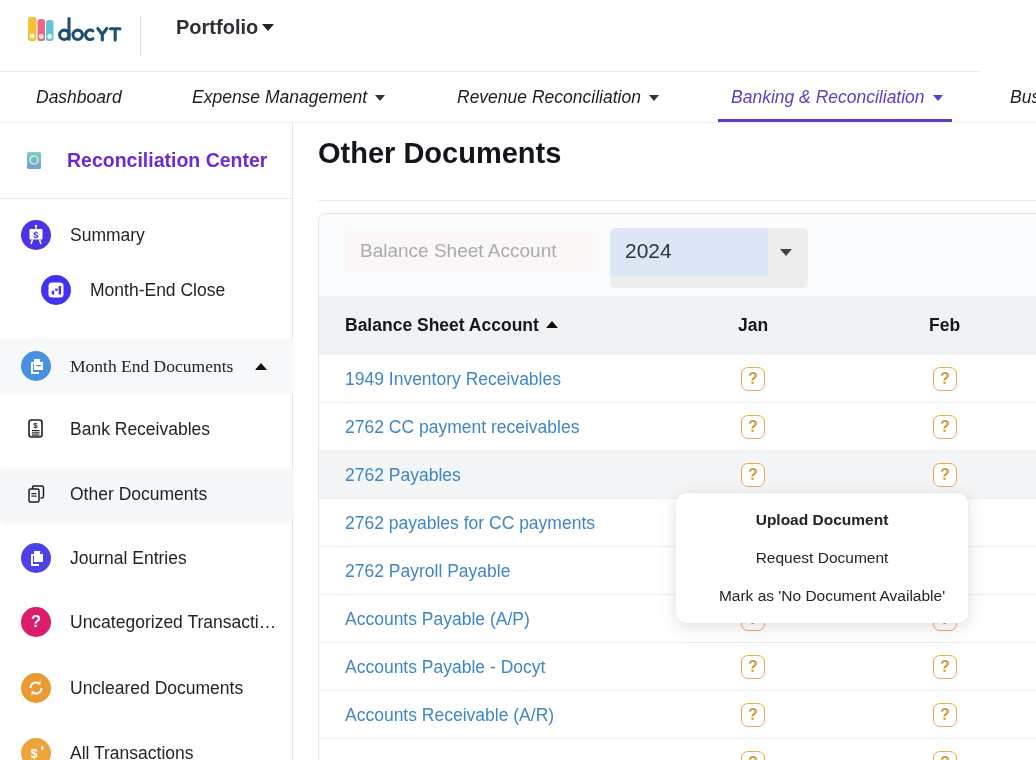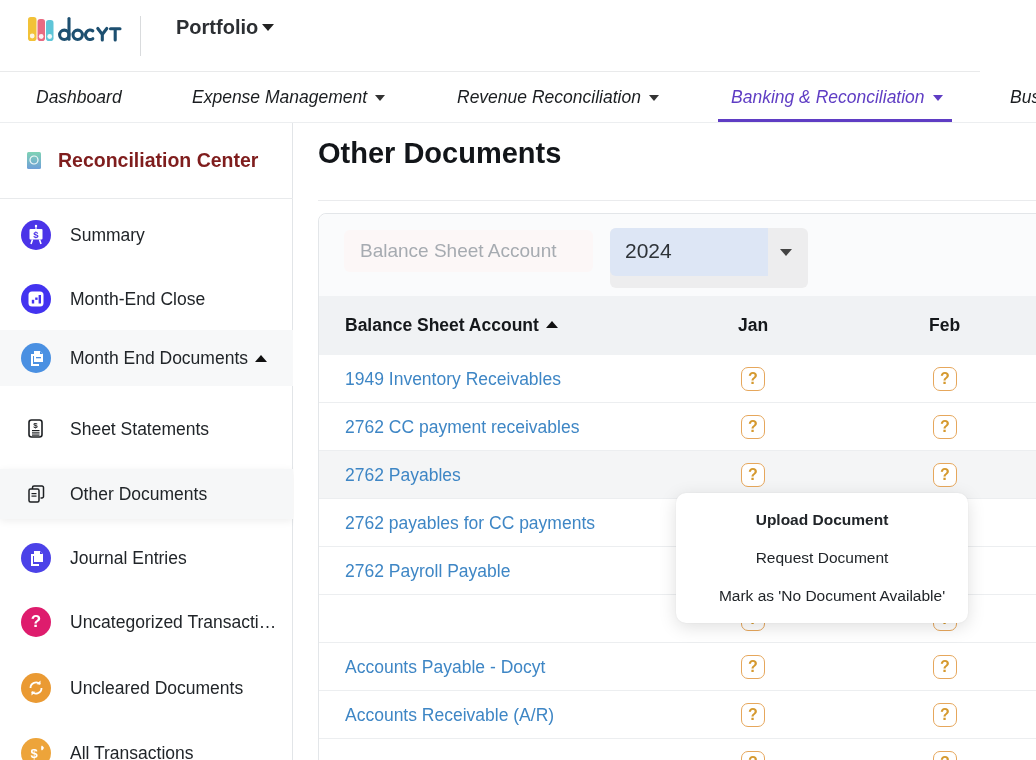--- a/index.html
+++ b/index.html
@@ -21,21 +21,21 @@
 #nav { position:absolute; left:0; top:72px; width:1036px; height:51px; background:#fff; border-bottom:1px solid #eceef0; }
 .navitem { position:absolute; top:15px; font-size:17.5px; color:#1b1e21; white-space:nowrap;font-style:italic; }
 .nav-caret { display:inline-block; width:0; height:0; border-left:5.5px solid transparent; border-right:5.5px solid transparent; border-top:6.5px solid #333; vertical-align:2px; margin-left:8px; }
 #nav-active { color:#5f3dc4; }
 #nav-active .nav-caret { border-top-color:#5f3dc4; }
 #nav-underline { position:absolute; left:718px; top:47px; width:234px; height:3px; background:#5f3dc4; }
 
 
 #sidebar { position:absolute; left:0; top:123px; width:293px; height:637px; background:#fff; border-right:1px solid #e2e5e8; }
 #rc-head { position:absolute; left:0; top:0; width:293px; height:76px; border-bottom:1px solid #e8eaec; }
-#rc-title { position:absolute; left:58px; top:26px; font-size:19.5px; font-weight:bold; color:#7f1d1d; }
+#rc-title { position:absolute; left:67px; top:26px; font-size:19.5px; font-weight:bold; color:#6d28d9; }
 .menuitem { position:absolute; left:0; width:293px; height:64px; }
 .menuitem .txt { position:absolute; left:70px; top:50%; transform:translateY(-50%); font-size:17.5px; color:#212529; white-space:nowrap; overflow:hidden; text-overflow:ellipsis; max-width:212px; }
 .circ { position:absolute; left:21px; top:50%; margin-top:-15px; width:30px; height:30px; border-radius:50%; color:#fff; }
 .mi-bg { background:#f7f8f9; }
 #mi-other { background:#f6f7f8; box-shadow:0 2px 8px rgba(0,0,0,0.07); }
 .caret-up-sm { position:absolute; left:255px; top:50%; margin-top:-3px; width:0; height:0; border-left:6.5px solid transparent; border-right:6.5px solid transparent; border-bottom:7.5px solid #111; }
 
 
 #main { position:absolute; left:294px; top:123px; width:742px; height:637px; background:#fff; }
 #h1 { position:absolute; left:24px; top:14px; font-size:29px; font-weight:bold; color:#121519; }
@@ -117,54 +117,54 @@
         <rect x="8.5" y="9" width="13" height="10.5" rx="1" fill="#fff"></rect>
         <rect x="14.4" y="6" width="1.2" height="3.5" fill="#fff"></rect>
         <circle cx="15" cy="6" r="1.2" fill="#fff"></circle>
         <path d="M11.5 19.5 L10 24 M18.5 19.5 L20 24" stroke="#fff" stroke-width="1.6"></path>
         <text x="15" y="17.5" font-size="9.5" font-weight="bold" fill="#4b34e8" text-anchor="middle" font-family="Liberation Sans">$</text>
       </svg>
     </div>
     <div class="txt">Summary</div>
   </div>
 
-  <div class="menuitem" style="top:144px;">
+  <div class="menuitem" style="top:135px;margin-left:20px;">
     <div class="circ" style="background:#4333f0;">
       <svg width="30" height="30" viewBox="0 0 30 30">
         <rect x="7.5" y="7.5" width="15" height="15" rx="3.5" fill="#fff"></rect>
         <rect x="10.8" y="15.8" width="2.4" height="3.7" fill="#4333f0"></rect>
         <rect x="14.2" y="13.5" width="2.4" height="2.4" fill="#4333f0"></rect>
         <rect x="17.6" y="11" width="2.4" height="8.5" fill="#4333f0"></rect>
       </svg>
     </div>
     <div class="txt">Month-End Close</div>
   </div>
 
-  <div class="menuitem mi-bg" style="top:207px; height:56px;">
+  <div class="menuitem mi-bg" style="top:215px; height:56px;font-family:Liberation Serif, serif;">
     <div class="circ" style="background:#4a90e2;">
       <svg width="30" height="30" viewBox="0 0 30 30">
         <path d="M10 11 h5 v2 h-3 v8 h6 v2 h-8 z" fill="#fff"></path>
         <path d="M13 8 h6 l3 3 v8 h-9 z" fill="#fff"></path>
         <path d="M19 8 v3 h3 z" fill="#4a90e2"></path>
         <rect x="15" y="14" width="5" height="1.3" fill="#4a90e2"></rect>
       </svg>
     </div>
     <div class="txt">Month End Documents</div>
     <span class="caret-up-sm"></span>
   </div>
 
   <div class="menuitem" style="top:275px; height:62px;">
     <svg style="position:absolute;left:28px;top:50%;margin-top:-10px;" width="16" height="20" viewBox="0 0 16 20">
       <rect x="1" y="1" width="13" height="17" rx="2.5" fill="none" stroke="#1c1f22" stroke-width="1.6"></rect>
       <text x="7.5" y="8.5" font-size="8" font-weight="bold" fill="#1c1f22" text-anchor="middle" font-family="Liberation Sans">$</text>
       <rect x="4" y="11" width="7.5" height="1.2" fill="#1c1f22"></rect>
       <rect x="4" y="13.3" width="7.5" height="1.2" fill="#1c1f22"></rect>
       <rect x="4" y="15.5" width="7.5" height="1.2" fill="#1c1f22"></rect>
     </svg>
-    <div class="txt">Sheet Statements</div>
+    <div class="txt">Bank Receivables</div>
   </div>
 
   <div class="menuitem" id="mi-other" style="top:346px; height:50px;">
     <svg style="position:absolute;left:28px;top:50%;margin-top:-9px;" width="17" height="18" viewBox="0 0 17 18">
       <rect x="1" y="4" width="10" height="13" rx="1.5" fill="none" stroke="#1c1f22" stroke-width="1.5"></rect>
       <path d="M4.5 4 V2.5 a1.5 1.5 0 0 1 1.5 -1.5 h8 a1.5 1.5 0 0 1 1.5 1.5 v9 a1.5 1.5 0 0 1 -1.5 1.5 H12.5" fill="none" stroke="#1c1f22" stroke-width="1.5"></path>
       <rect x="3.5" y="8" width="5" height="1.2" fill="#1c1f22"></rect>
       <rect x="3.5" y="10.5" width="5" height="1.2" fill="#1c1f22"></rect>
     </svg>
     <div class="txt">Other Documents</div>
@@ -248,20 +248,21 @@
         <a>2762 payables for CC payments</a>
         <div class="qbtn qjan">?</div>
         <div class="qbtn qfeb">?</div>
       </div>
     <div class="trow" style="top:333px;">
         <a>2762 Payroll Payable</a>
         <div class="qbtn qjan">?</div>
         <div class="qbtn qfeb">?</div>
       </div>
     <div class="trow" style="top:381px;">
+        <a>Accounts Payable (A/P)</a>
         <div class="qbtn qjan">?</div>
         <div class="qbtn qfeb">?</div>
       </div>
     <div class="trow" style="top:429px;">
         <a>Accounts Payable - Docyt</a>
         <div class="qbtn qjan">?</div>
         <div class="qbtn qfeb">?</div>
       </div>
     <div class="trow" style="top:477px;">
         <a>Accounts Receivable (A/R)</a>

